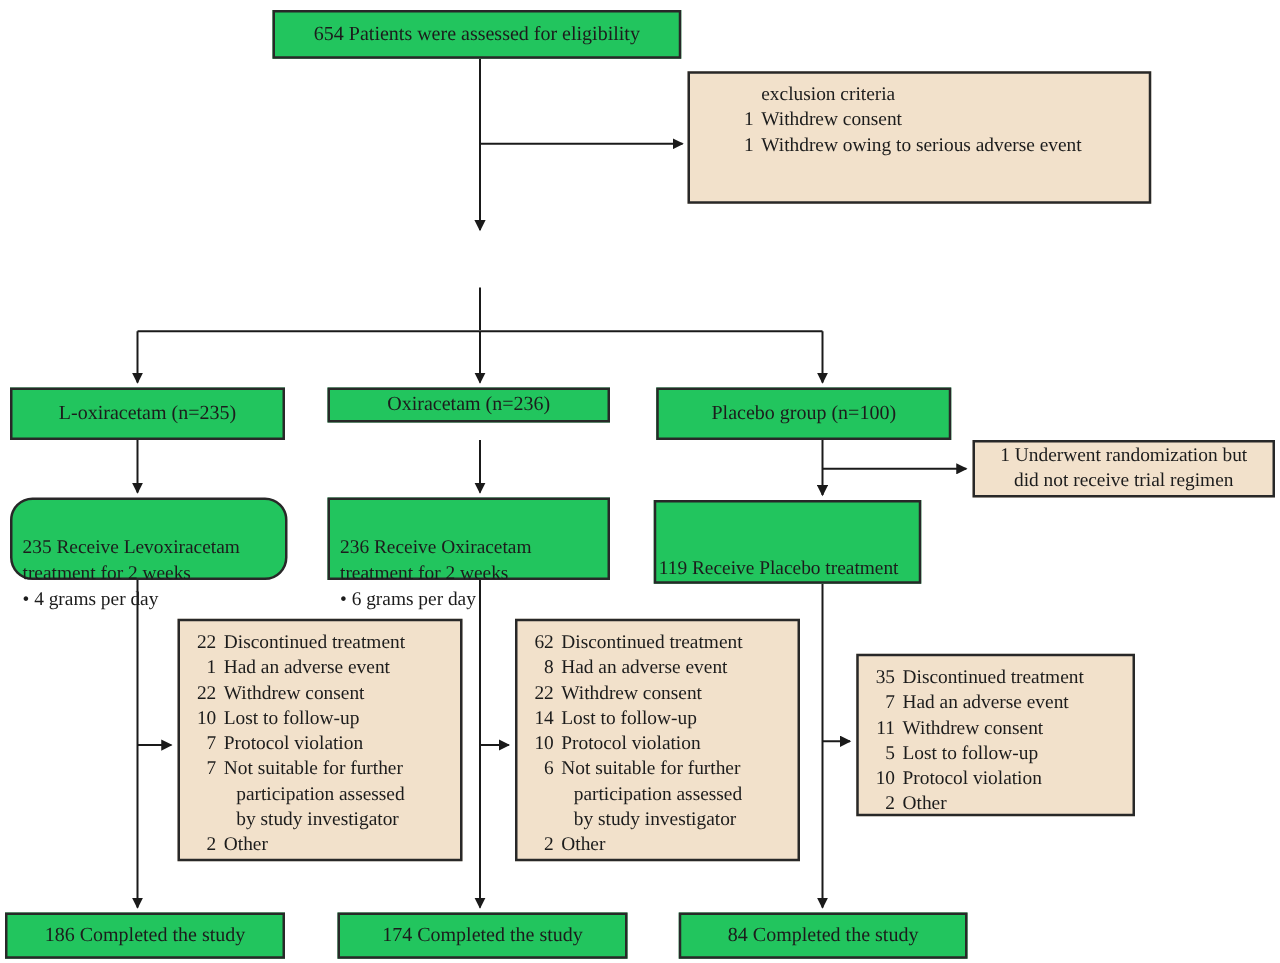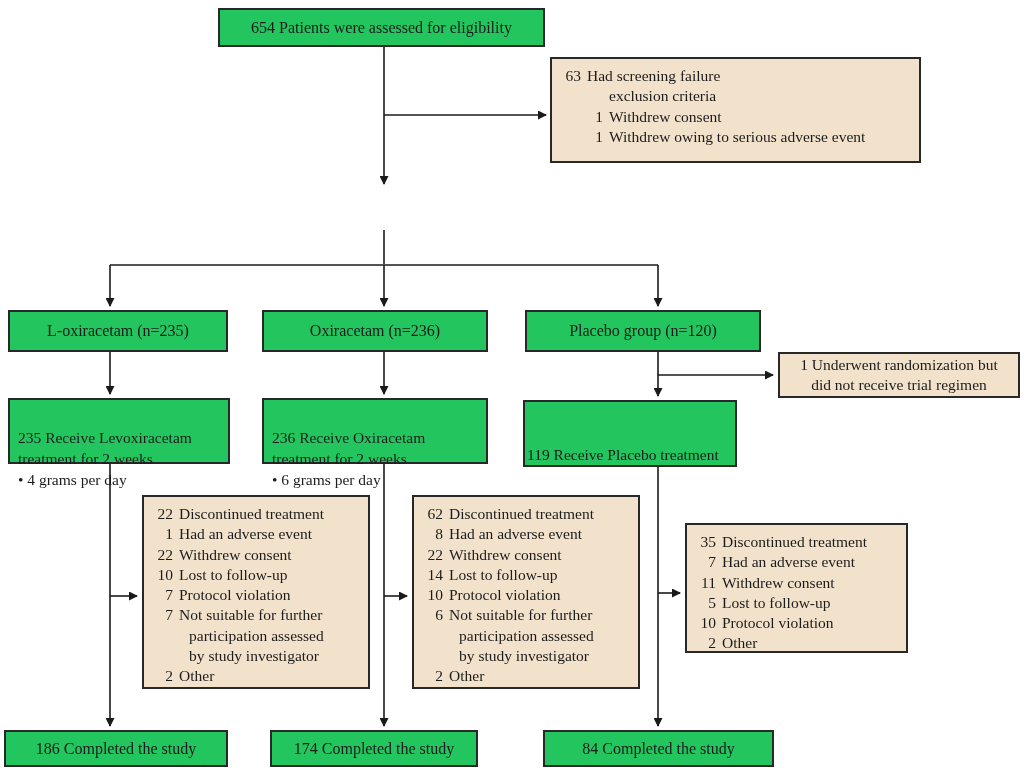--- a/index.html
+++ b/index.html
@@ -56,24 +56,20 @@
     <line x1="658" y1="467" x2="658" y2="726" stroke="#1a1a1a" stroke-width="1.6" marker-end="url(#ah)"></line>
     <line x1="658" y1="593" x2="680" y2="593" stroke="#1a1a1a" stroke-width="1.6" marker-end="url(#ah)"></line>
   </svg>
 
   <div class="box blue center single" style="left:218px; top:8px; width:327px; height:39px;">
     <span>654 Patients were assessed for eligibility</span>
   </div>
 
   <div class="box tan listbox screen" style="left:550px; top:57px; width:371px; height:106px;">
 
-      <div class="row">
-        <span class="num">63</span>
-        <span class="txt">Had screening failure</span>
-      </div>
 
 
       <div class="row ind2">
         <span class="num"></span>
         <span class="txt">exclusion criteria</span>
       </div>
 
       <div class="row ind1">
         <span class="num">1</span>
         <span class="txt">Withdrew consent</span>
@@ -82,33 +78,33 @@
       <div class="row ind1">
         <span class="num">1</span>
         <span class="txt">Withdrew owing to serious adverse event</span>
       </div>
     </div>
 
 
   <div class="box blue center single" style="left:8px; top:310px; width:220px; height:42px;">
     <span>L-oxiracetam (n=235)</span>
   </div>
-  <div class="box blue center single" style="left:262px; top:310px; width:226px; height:42px;text-align:center;">
+  <div class="box blue center single" style="left:262px; top:310px; width:226px; height:28px;text-align:center;">
     <span>Oxiracetam (n=236)</span>
   </div>
   <div class="box blue center single" style="left:525px; top:310px; width:236px; height:42px;">
-    <span>Placebo group (n=120)</span>
+    <span>Placebo group (n=100)</span>
   </div>
 
   <div class="box tan center" style="left:778px; top:352px; width:242px; height:46px; white-space:pre-line; line-height:20px;">
     <span style="white-space:pre-line;">1 Underwent randomization but
 did not receive trial regimen</span>
   </div>
 
-  <div class="box blue multiline" style="left:8px; top:398px; width:222px; height:66px;">
+  <div class="box blue multiline" style="left:8px; top:398px; width:222px; height:66px;border-radius:18px;">
     <span>235 Receive Levoxiracetam
 treatment for 2 weeks
 • 4 grams per day</span>
   </div>
   <div class="box blue multiline" style="left:262px; top:398px; width:226px; height:66px;">
     <span>236 Receive Oxiracetam
 treatment for 2 weeks
 • 6 grams per day</span>
   </div>
   <div class="box blue" style="left:523px; top:400px; width:214px; height:67px; display:flex; align-items:flex-end; padding-left:2px;">
@@ -240,20 +236,20 @@
 
       <div class="row">
         <span class="num">2</span>
         <span class="txt">Other</span>
       </div>
     </div>
 
   <div class="box blue center single" style="left:4px; top:730px; width:224px; height:37px;">
     <span>186 Completed the study</span>
   </div>
-  <div class="box blue center single" style="left:270px; top:730px; width:208px; height:37px;align-items:center;">
+  <div class="box blue center single" style="left:270px; top:730px; width:232px; height:37px;align-items:center;">
     <span>174 Completed the study</span>
   </div>
   <div class="box blue center single" style="left:543px; top:730px; width:231px; height:37px;justify-content:center;">
     <span>84 Completed the study</span>
   </div>
 
 </div>
 
 </body></html>

